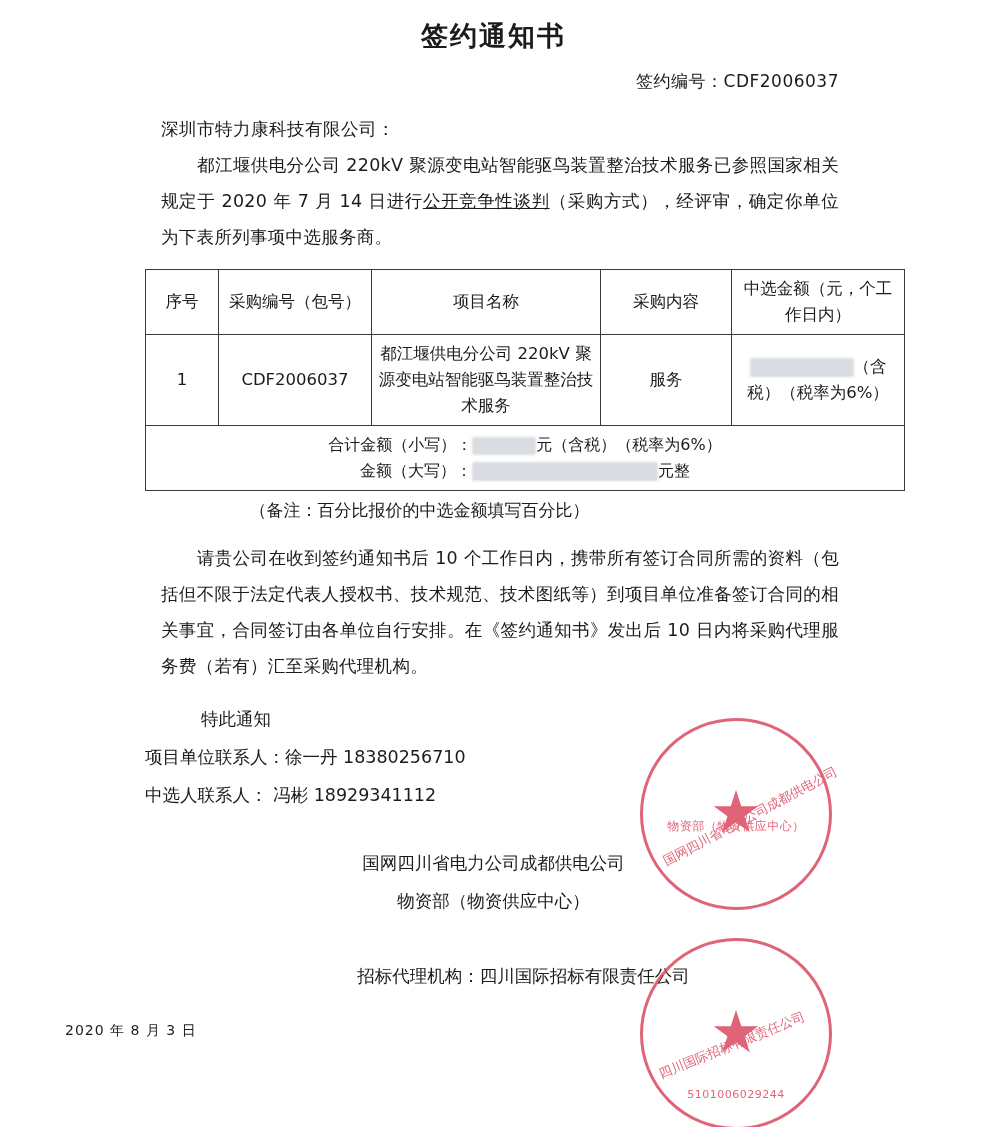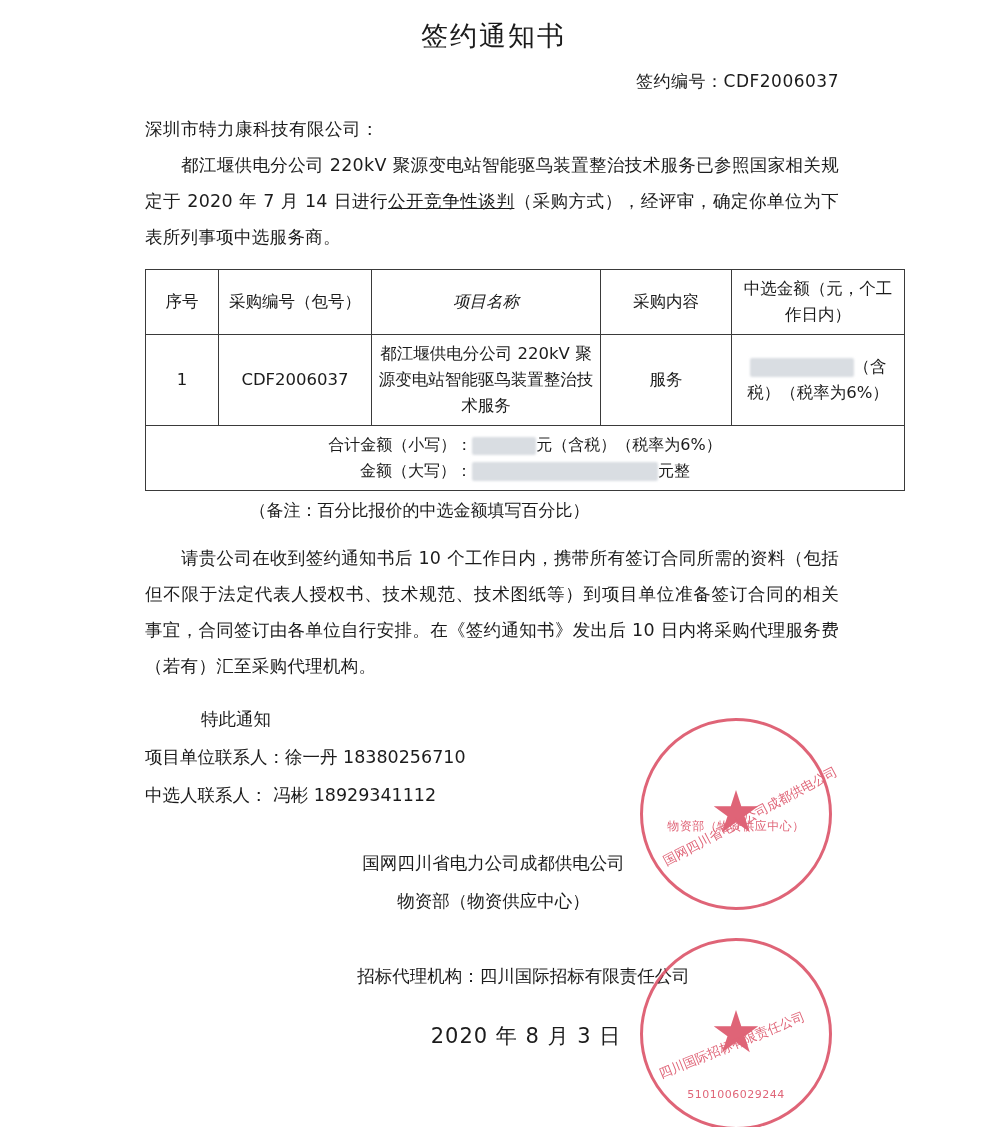--- a/index.html
+++ b/index.html
@@ -17,38 +17,39 @@
   }
   .page {
     position: relative;
     width: 987px;
     height: 1127px;
     box-sizing: border-box;
   }
   .title {
     text-align: center;
     font-size: 27px;
-    font-weight: normal;
+    font-weight: bold;
     letter-spacing: 2px;
     margin-top: 18px;
     font-family: "DejaVu Serif", "Liberation Serif", serif;
   }
   .doc-no {
     margin-top: 16px;
     padding-right: 148px;
     text-align: right;
     font-size: 17px;
     letter-spacing: 0.5px;
   }
   .body-block {
     margin-top: 18px;
     padding-left: 145px;
     padding-right: 148px;
     font-size: 17.5px;
     line-height: 36px;
+    margin-left: 16px;
   }
   .addressee {
     letter-spacing: 0.5px;
   }
   .para {
     text-indent: 36px;
     text-align: justify;
     letter-spacing: 0.3px;
   }
   .u { text-decoration: underline; }
@@ -63,21 +64,21 @@
   table.main td, table.main th {
     border: 1px solid #3a3a3a;
     padding: 6px 6px;
     text-align: center;
     vertical-align: middle;
     font-weight: normal;
     line-height: 26px;
   }
   th.c1 { width: 60px; }
   th.c2 { width: 140px; }
-  th.c3 { width: 216px; font-style: italic; }
+  th.c3 { width: 216px; }
   th.c4 { width: 118px; }
   th.c5 { width: 160px; }
   td.name-cell {
     text-align: left;
     padding-left: 10px;
     padding-right: 8px;
     line-height: 30px;
   }
   td.sum-cell {
     text-align: left;
@@ -114,22 +115,22 @@
     line-height: 38px;
   }
   .agency-line {
     margin-top: 44px;
     text-align: center;
     font-size: 17.5px;
     padding-left: 60px;
   }
   .date-line {
     margin-top: 34px;
-    text-align: center;
-    font-size: 21px;
+    text-align: left;
+    font-size: 14px;
     padding-left: 65px;
     letter-spacing: 1px;
   }
 
   
   .seal {
     position: absolute;
     border-radius: 50%;
     border: 3.5px solid #d9435a;
     opacity: 0.82;

